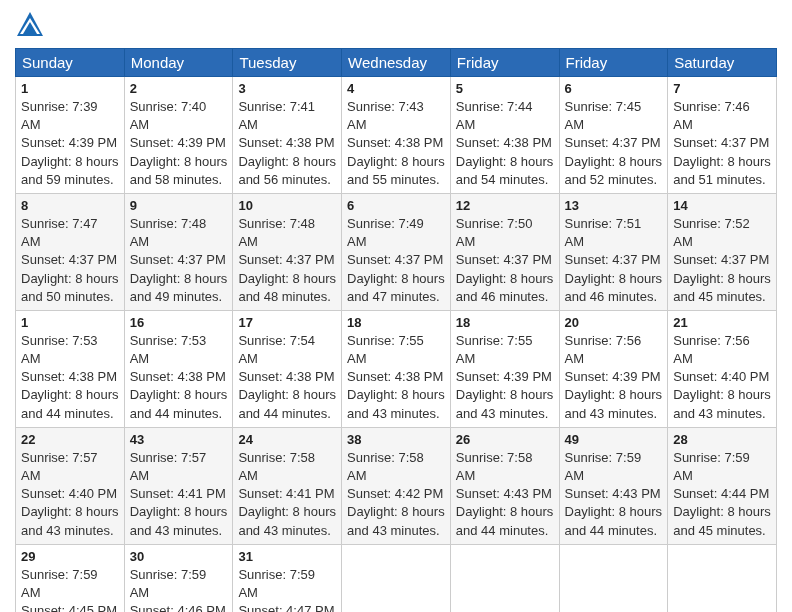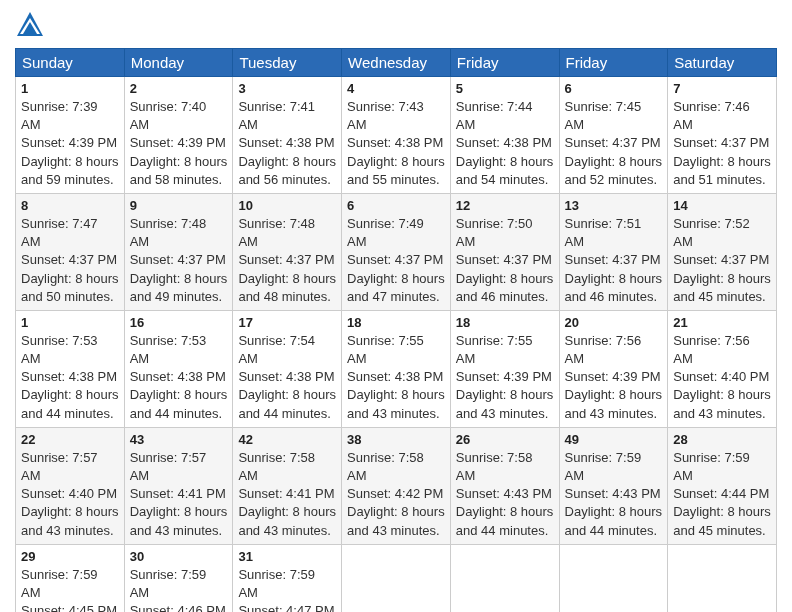--- a/index.html
+++ b/index.html
@@ -218,21 +218,21 @@
         <tr>
           <td>
             <span class="day-number">22</span>
             <div class="day-info">Sunrise: 7:57 AM<br>Sunset: 4:40 PM<br>Daylight: 8 hours and 43 minutes.</div>
           </td>
           <td>
             <span class="day-number">43</span>
             <div class="day-info">Sunrise: 7:57 AM<br>Sunset: 4:41 PM<br>Daylight: 8 hours and 43 minutes.</div>
           </td>
           <td>
-            <span class="day-number">42</span>
+            <span class="day-number">24</span>
             <div class="day-info">Sunrise: 7:58 AM<br>Sunset: 4:41 PM<br>Daylight: 8 hours and 43 minutes.</div>
           </td>
           <td>
             <span class="day-number">38</span>
             <div class="day-info">Sunrise: 7:58 AM<br>Sunset: 4:42 PM<br>Daylight: 8 hours and 43 minutes.</div>
           </td>
           <td>
             <span class="day-number">26</span>
             <div class="day-info">Sunrise: 7:58 AM<br>Sunset: 4:43 PM<br>Daylight: 8 hours and 44 minutes.</div>
           </td>

